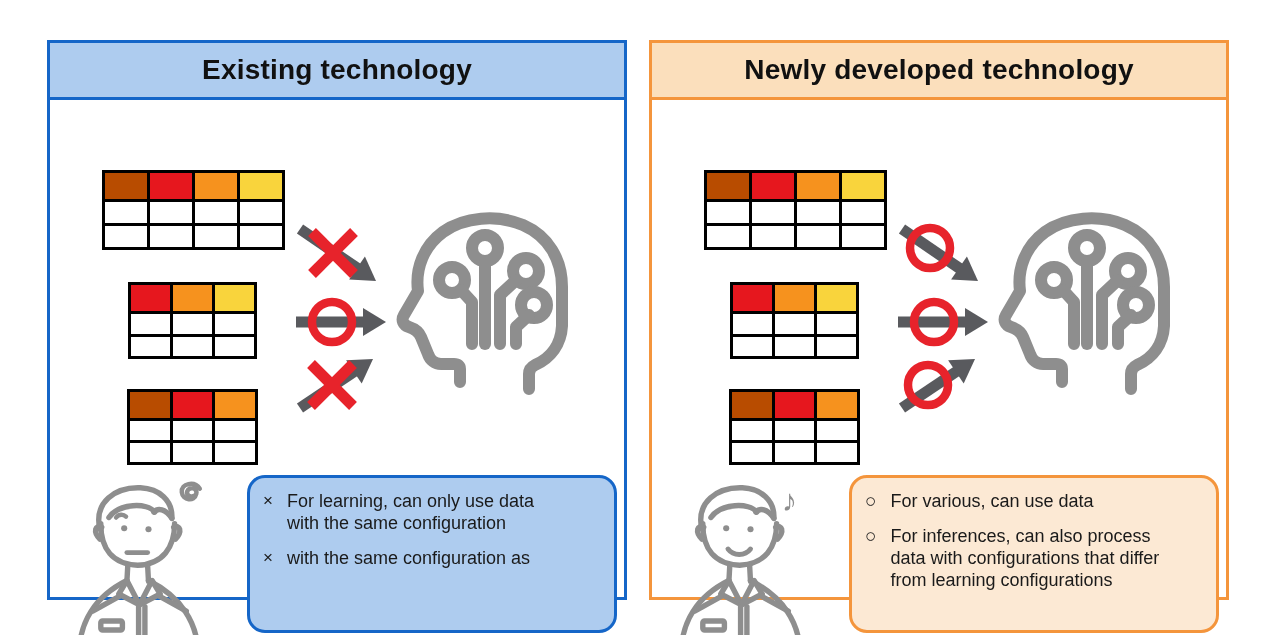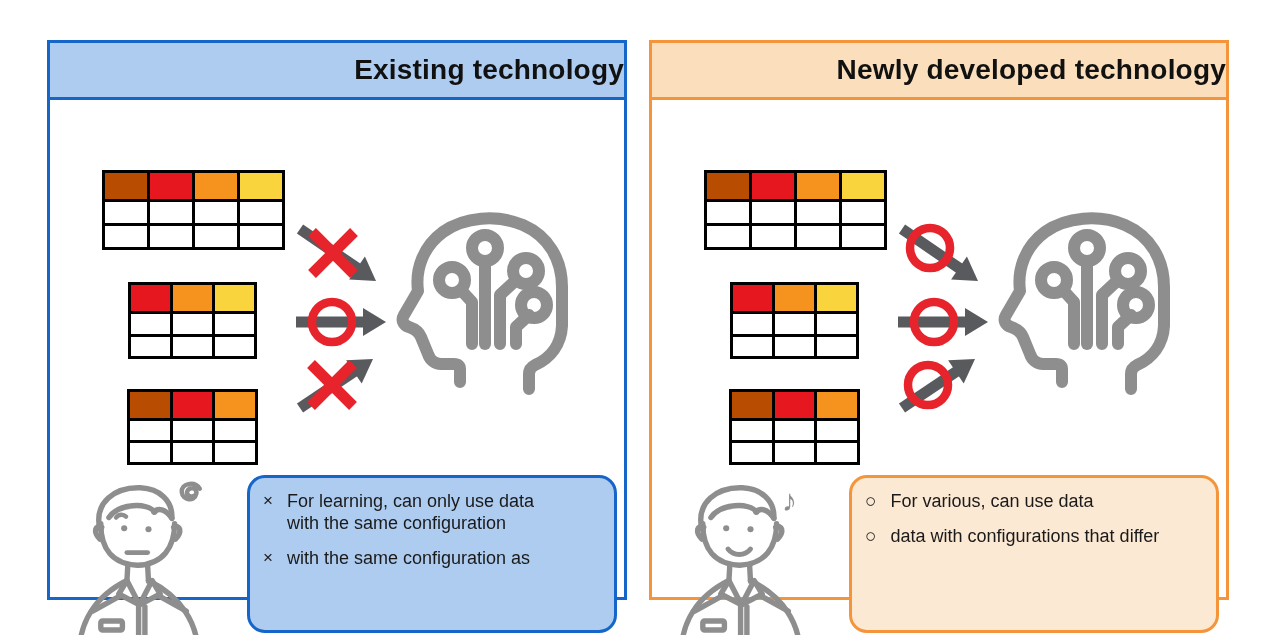--- a/index.html
+++ b/index.html
@@ -3,21 +3,21 @@
 <meta charset="utf-8">
 <style>
   html,body{margin:0;padding:0;background:#fff;}
   .canvas{position:relative;width:1280px;height:635px;background:#fff;overflow:hidden;
           font-family:"Liberation Sans","DejaVu Sans",sans-serif;}
   .panel{position:absolute;top:40px;width:580px;height:560px;border:3px solid var(--accent);
          background:#fff;box-sizing:border-box;}
   #panel-existing{left:47px;}
   #panel-new{left:649px;}
   .panel-header{height:54px;background:var(--header-bg);border-bottom:3px solid var(--accent);
-                display:flex;align-items:center;justify-content:flex-end;}
+                display:flex;align-items:center;justify-content:center;}
   .panel-title{font-size:28px;font-weight:bold;color:#111;letter-spacing:.2px;}
   .panel-content{position:relative;width:100%;height:497px;}
   .tables{position:absolute;left:0;top:0;width:100%;height:100%;}
   .dtable{position:absolute;display:grid;grid-template-rows:26px 1fr 1fr;gap:3px;padding:3px;
           background:#000;box-sizing:border-box;}
   .cell{background:#fff;}
   .arrows{position:absolute;left:0;top:0;}
   .head-slot{position:absolute;left:340px;top:107px;width:220px;height:220px;}
   .person-slot{position:absolute;left:13px;top:377px;width:180px;height:180px;}
   .note{position:absolute;left:197px;top:375px;width:370px;height:158px;box-sizing:border-box;
@@ -271,20 +271,22 @@
       <div class="note">
           <div class="note-item">
             <span class="note-marker circle-marker">○</span>
             <div class="note-lines">
               <div class="note-line">For various, can use data</div>
             </div>
           </div>
           <div class="note-item">
             <span class="note-marker circle-marker">○</span>
             <div class="note-lines">
+              <div class="note-line">For inferences, can also process</div>
               <div class="note-line">data with configurations that differ</div>
+              <div class="note-line">from learning configurations</div>
             </div>
           </div>
         </div>
     </div>
   </section>
 
 </div>
 
 </body></html>

